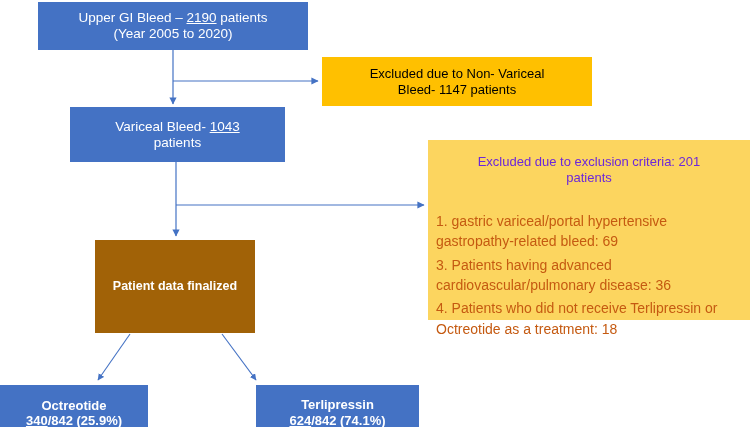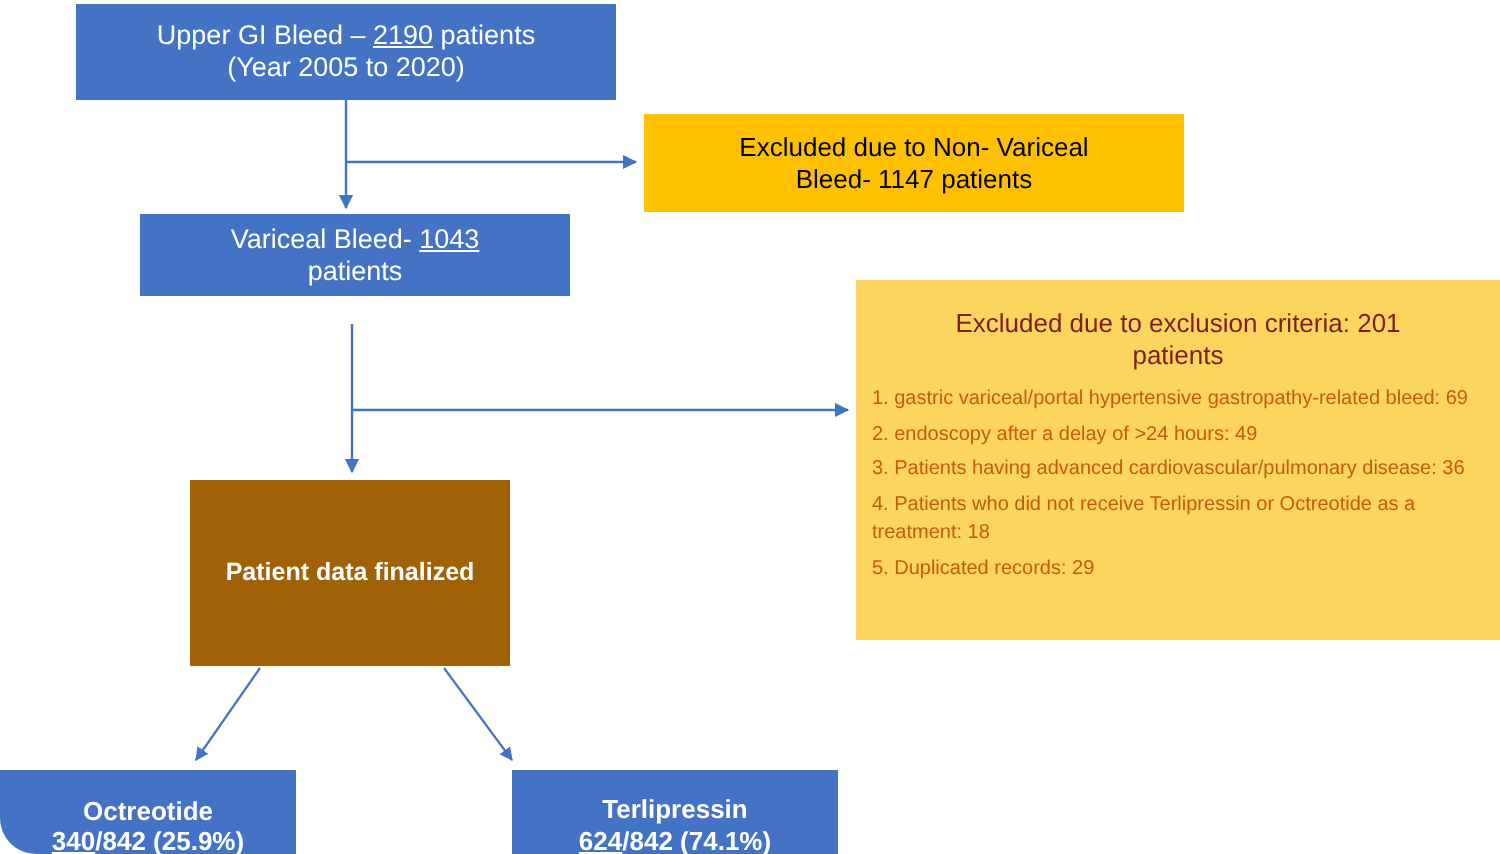--- a/index.html
+++ b/index.html
@@ -7,21 +7,20 @@
     padding: 0;
     background: #ffffff;
   }
   #canvas {
     position: relative;
     width: 750px;
     height: 427px;
     background: #ffffff;
     font-family: "Liberation Sans", sans-serif;
     overflow: hidden;
-    border-radius: 18px;
   }
   .node {
     position: absolute;
     box-sizing: border-box;
     display: flex;
     align-items: center;
     justify-content: center;
     text-align: center;
     line-height: 1.18;
   }
@@ -41,50 +40,50 @@
   .green {
     background: #a16207;
     color: #ffffff;
     font-weight: bold;
   }
   .u { text-decoration: underline; }
 
   
   #node-upper-gi      { left: 38px;  top: 2px;   width: 270px; height: 48px;  font-size: 13.5px; }
   #node-excluded-nonvariceal { left: 322px; top: 57px;  width: 270px; height: 49px;  font-size: 13px; }
-  #node-variceal      { left: 70px;  top: 107px; width: 215px; height: 41px;  font-size: 13.5px; }
+  #node-variceal      { left: 70px;  top: 107px; width: 215px; height: 55px;  font-size: 13.5px; }
   #node-finalized     { left: 95px;  top: 240px; width: 160px; height: 93px;  font-size: 12.5px; }
   #node-octreotide    { left: 0px;   top: 385px; width: 148px; height: 56px;  font-size: 13px; font-weight: bold; }
   #node-terlipressin  { left: 256px; top: 385px; width: 163px; height: 55px;  font-size: 13px; font-weight: bold; }
 
   
   #node-exclusion-criteria {
     position: absolute;
     left: 428px;
     top: 140px;
     width: 322px;
     height: 180px;
     background: #FCD55F;
     box-sizing: border-box;
     padding: 14px 8px 6px 8px;
     color: #000;
   }
   #exclusion-heading {
     font-size: 13px;
     text-align: center;
     line-height: 1.2;
-    color: #7f1d1d;
+    color: #6d28d9;
     padding: 0 6px;
   }
   #exclusion-list {
-    margin: 8px 0 0 0;
+    margin: 26px 0 0 0;
     padding: 0;
     list-style: none;
     color: #C55A11;
-    font-size: 10px;
+    font-size: 14px;
     line-height: 1.45;
   }
   #exclusion-list li { margin: 0 0 3px 0; }
 
   svg.connectors {
     position: absolute;
     left: 0; top: 0;
     width: 750px;
     height: 427px;
     pointer-events: none;
@@ -140,24 +139,22 @@
     </div>
   </div>
 
   <div id="node-exclusion-criteria">
     <div id="exclusion-heading">
       <div>Excluded due to exclusion criteria: 201</div>
       <div>patients</div>
     </div>
     <ul id="exclusion-list">
       <li>1. gastric variceal/portal hypertensive gastropathy-related bleed: 69</li>
-      <li>2. endoscopy after a delay of &gt;24 hours: 49</li>
       <li>3. Patients having advanced cardiovascular/pulmonary disease: 36</li>
       <li>4. Patients who did not receive Terlipressin or Octreotide as a treatment: 18</li>
-      <li>5. Duplicated records: 29</li>
     </ul>
   </div>
 
   <div class="node green" id="node-finalized">
     <div class="lines">
       <div>Patient data finalized</div>
     </div>
   </div>
 
   <div class="node blue" id="node-octreotide">

